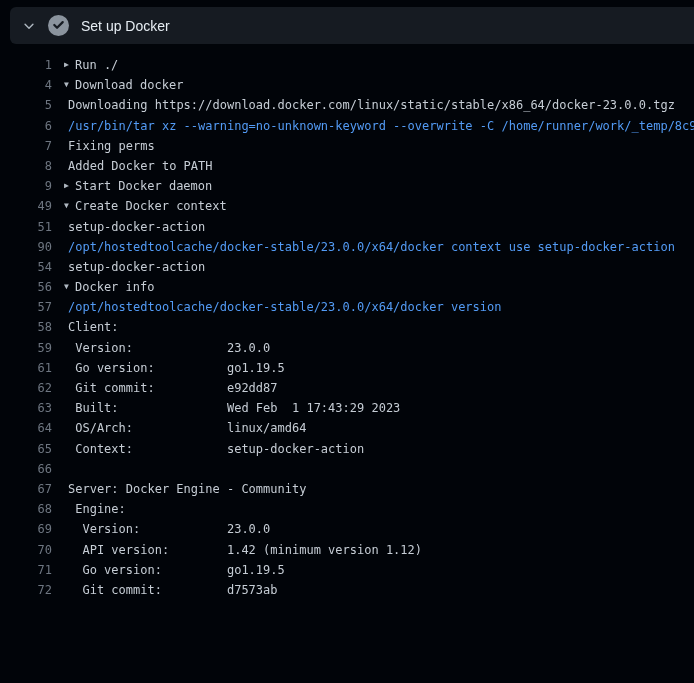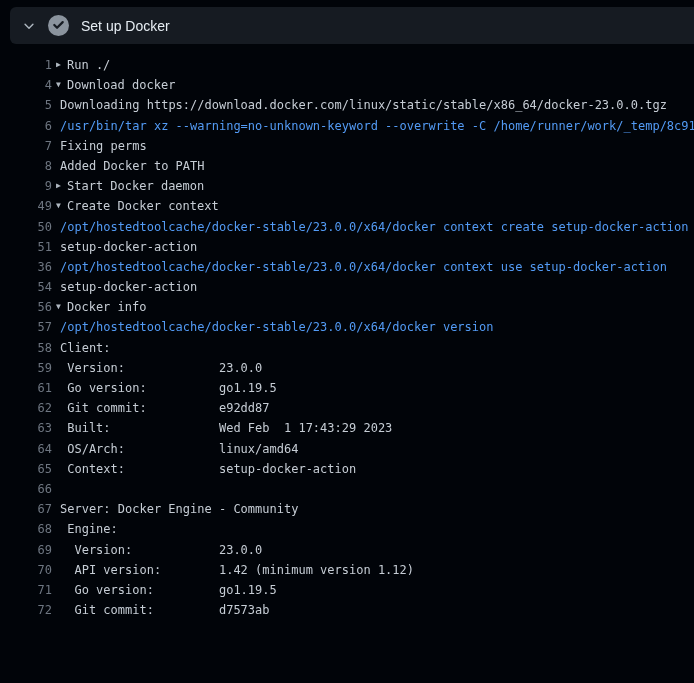--- a/index.html
+++ b/index.html
@@ -45,21 +45,21 @@
     white-space: pre;
   }
   .num {
     flex: none;
     width: 52px;
     text-align: right;
     color: #6e7681;
     cursor: pointer;
   }
   .content {
-    margin-left: 4px;
+    margin-left: 12px;
     flex: 1;
     overflow: hidden;
   }
   .row.textrow .content { padding-left: 4px; }
   .tri {
     display: inline-block;
     width: 11px;
     font-size: 8px;
     color: #afb8c1;
     transform: translateY(-2px);
@@ -91,23 +91,22 @@
 
 <div class="log-area">
     <div class="row grouprow"><span class="num">1</span><span class="content"><span class="tri">▶</span><span>Run ./</span></span></div>
     <div class="row grouprow"><span class="num">4</span><span class="content"><span class="tri">▼</span><span>Download docker</span></span></div>
     <div class="row textrow"><span class="num">5</span><span class="content"><span>Downloading </span><a class="loglink">https://download.docker.com/linux/static/stable/x86_64/docker-23.0.0.tgz</a></span></div>
     <div class="row textrow"><span class="num">6</span><span class="content cmd">/usr/bin/tar xz --warning=no-unknown-keyword --overwrite -C /home/runner/work/_temp/8c91</span></div>
     <div class="row textrow"><span class="num">7</span><span class="content">Fixing perms</span></div>
     <div class="row textrow"><span class="num">8</span><span class="content">Added Docker to PATH</span></div>
     <div class="row grouprow"><span class="num">9</span><span class="content"><span class="tri">▶</span><span>Start Docker daemon</span></span></div>
     <div class="row grouprow"><span class="num">49</span><span class="content"><span class="tri">▼</span><span>Create Docker context</span></span></div>
-    <div class="row textrow"><span class="num">50</span><span class="content cmd">/opt/hostedtoolcache/docker-stable/23.0.0/x64/docker context create setup-docker-action</span></div>
     <div class="row textrow"><span class="num">51</span><span class="content">setup-docker-action</span></div>
-    <div class="row textrow"><span class="num">36</span><span class="content cmd">/opt/hostedtoolcache/docker-stable/23.0.0/x64/docker context use setup-docker-action</span></div>
+    <div class="row textrow"><span class="num">90</span><span class="content cmd">/opt/hostedtoolcache/docker-stable/23.0.0/x64/docker context use setup-docker-action</span></div>
     <div class="row textrow"><span class="num">54</span><span class="content">setup-docker-action</span></div>
     <div class="row grouprow"><span class="num">56</span><span class="content"><span class="tri">▼</span><span>Docker info</span></span></div>
     <div class="row textrow"><span class="num">57</span><span class="content cmd">/opt/hostedtoolcache/docker-stable/23.0.0/x64/docker version</span></div>
     <div class="row textrow"><span class="num">58</span><span class="content">Client:</span></div>
     <div class="row textrow"><span class="num">59</span><span class="content"> Version:             23.0.0</span></div>
     <div class="row textrow"><span class="num">61</span><span class="content"> Go version:          go1.19.5</span></div>
     <div class="row textrow"><span class="num">62</span><span class="content"> Git commit:          e92dd87</span></div>
     <div class="row textrow"><span class="num">63</span><span class="content"> Built:               Wed Feb  1 17:43:29 2023</span></div>
     <div class="row textrow"><span class="num">64</span><span class="content"> OS/Arch:             linux/amd64</span></div>
     <div class="row textrow"><span class="num">65</span><span class="content"> Context:             setup-docker-action</span></div>

